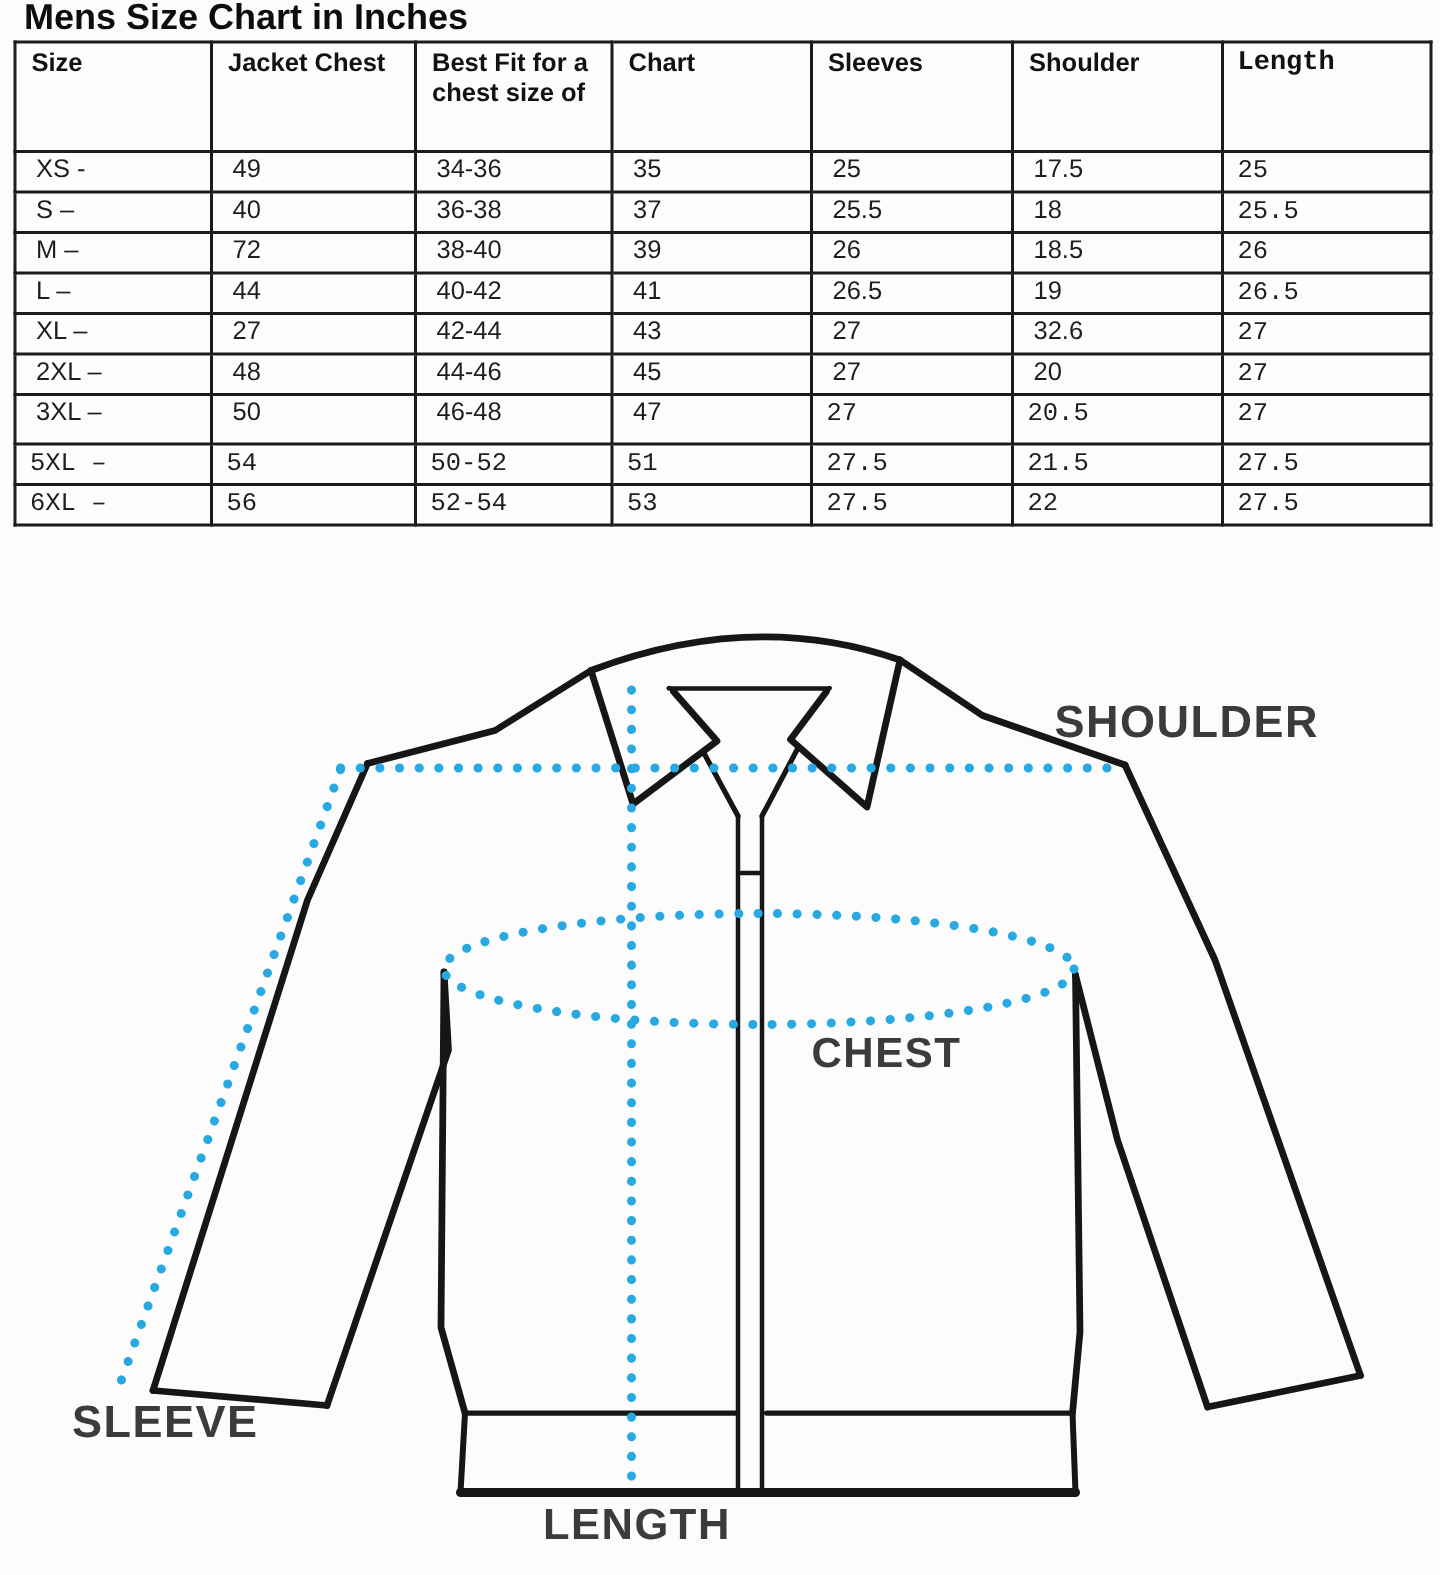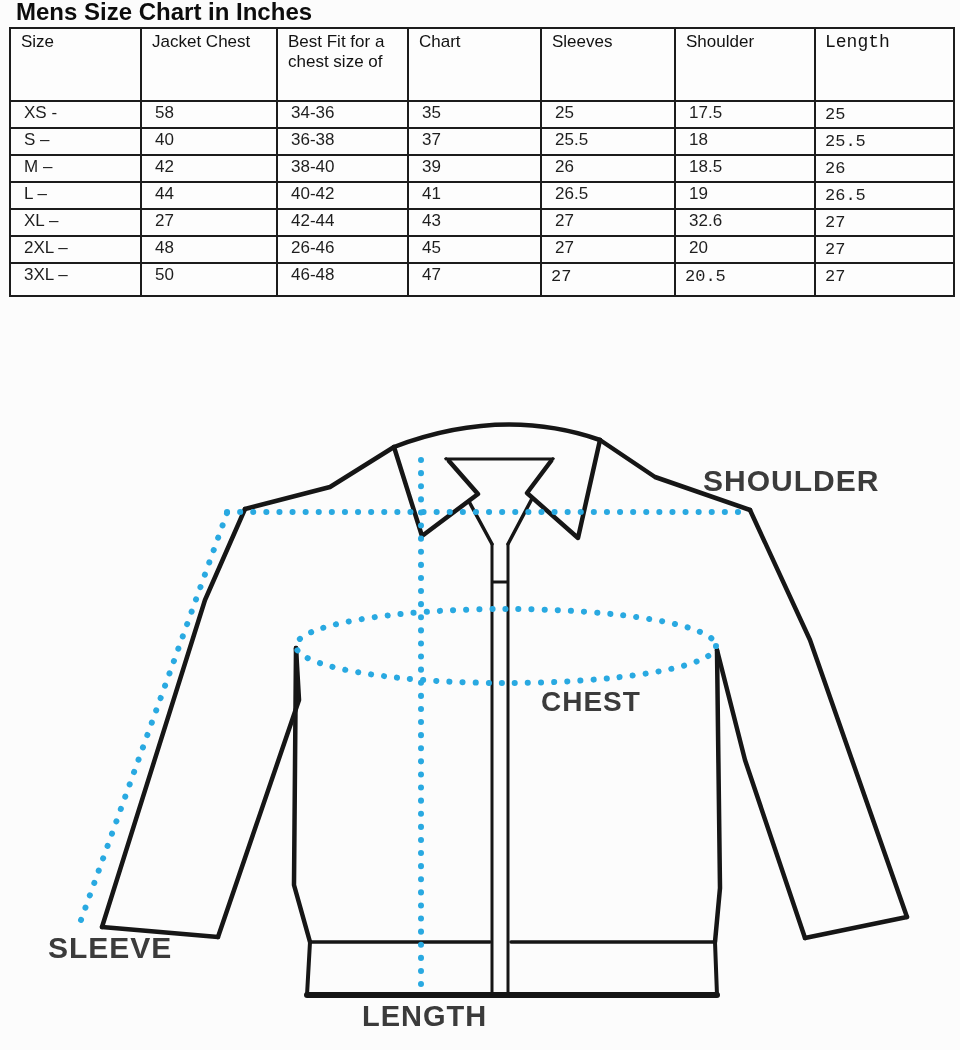--- a/index.html
+++ b/index.html
@@ -26,21 +26,21 @@
   table.size-table col.c4{width:134px}
   table.size-table col.c5{width:140px}
   table.size-table col.c6{width:139px}
   .size-table th,.size-table td{
     border:2px solid #1c1c1c;
     text-align:left;vertical-align:top;
     overflow:hidden;white-space:normal;
   }
   .size-table th{
     height:65px;padding:3px 8px 3px 10px;
-    font-size:17px;font-weight:normal;color:#121212;line-height:1.15;
+    font-size:17px;font-weight:bold;color:#121212;line-height:1.15;
   }
   .size-table td{
     height:21px;padding:1px 4px 1px 13px;
     font-size:17px;color:#1e1e1e;line-height:1.2;
     white-space:nowrap;
   }
   .size-table th.mono,.size-table td.mono{
     font-family:"Liberation Mono",monospace;
     padding-left:9px;letter-spacing:0px;
   }
@@ -77,39 +77,39 @@
           <th>Best Fit for a chest size of</th>
           <th>Chart</th>
           <th>Sleeves</th>
           <th>Shoulder</th>
           <th class="mono">Length</th>
         </tr>
     </thead>
     <tbody id="size-table-body">
         <tr>
           <td>XS -</td>
-          <td>58</td>
+          <td>49</td>
           <td>34-36</td>
           <td>35</td>
           <td>25</td>
           <td>17.5</td>
           <td class="mono">25</td>
         </tr>
         <tr>
           <td>S –</td>
           <td>40</td>
           <td>36-38</td>
           <td>37</td>
           <td>25.5</td>
           <td>18</td>
           <td class="mono">25.5</td>
         </tr>
         <tr>
           <td>M –</td>
-          <td>42</td>
+          <td>72</td>
           <td>38-40</td>
           <td>39</td>
           <td>26</td>
           <td>18.5</td>
           <td class="mono">26</td>
         </tr>
         <tr>
           <td>L –</td>
           <td>44</td>
           <td>40-42</td>
@@ -123,34 +123,52 @@
           <td>27</td>
           <td>42-44</td>
           <td>43</td>
           <td>27</td>
           <td>32.6</td>
           <td class="mono">27</td>
         </tr>
         <tr>
           <td>2XL –</td>
           <td>48</td>
-          <td>26-46</td>
+          <td>44-46</td>
           <td>45</td>
           <td>27</td>
           <td>20</td>
           <td class="mono">27</td>
         </tr>
         <tr class="tall">
           <td>3XL –</td>
           <td>50</td>
           <td>46-48</td>
           <td>47</td>
           <td class="mono">27</td>
           <td class="mono">20.5</td>
           <td class="mono">27</td>
+        </tr>
+        <tr>
+          <td class="mono">5XL –</td>
+          <td class="mono">54</td>
+          <td class="mono">50-52</td>
+          <td class="mono">51</td>
+          <td class="mono">27.5</td>
+          <td class="mono">21.5</td>
+          <td class="mono">27.5</td>
+        </tr>
+        <tr>
+          <td class="mono">6XL –</td>
+          <td class="mono">56</td>
+          <td class="mono">52-54</td>
+          <td class="mono">53</td>
+          <td class="mono">27.5</td>
+          <td class="mono">22</td>
+          <td class="mono">27.5</td>
         </tr>
       </tbody>
   </table>
 </div>
 
 <div class="diagram">
   <svg width="960" height="670" viewBox="0 0 960 670">
     <g stroke="#161616" stroke-width="4.5" fill="none" stroke-linecap="round" stroke-linejoin="round">
 
       <path d="M446,79 L492,164" stroke-width="3.5"></path>

